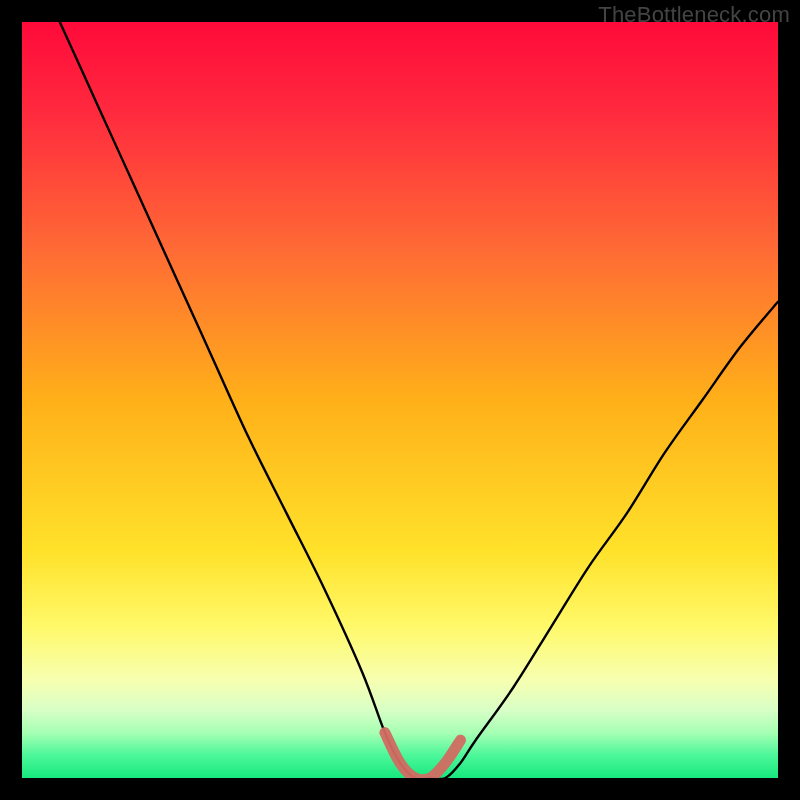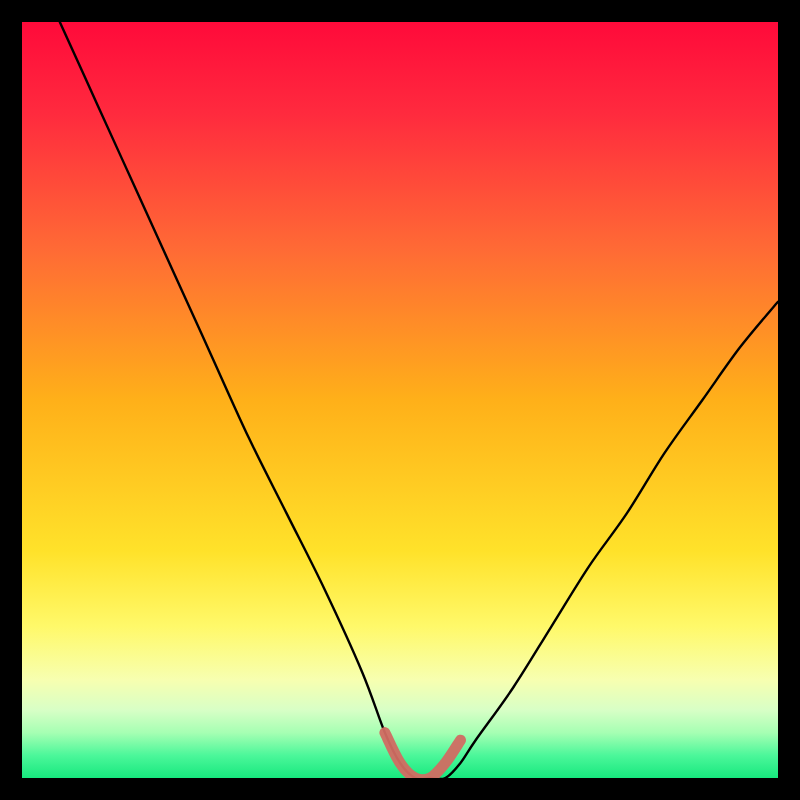--- a/index.html
+++ b/index.html
@@ -33,20 +33,21 @@
     font-size: 22px;
     font-weight: 500;
     letter-spacing: 0.2px;
     user-select: none;
   }
 </style>
 </head>
 <body>
 
 <div class="frame">
+  <div class="watermark">TheBottleneck.com</div>
   <div class="plot">
     <svg id="chart-svg" width="756" height="756" viewBox="0 0 756 756" preserveAspectRatio="none">
       <defs>
         <linearGradient id="bg-grad" x1="0" y1="0" x2="0" y2="1">
             <stop offset="0%" stop-color="#ff0a3a"></stop>
             <stop offset="12%" stop-color="#ff2a3e"></stop>
             <stop offset="30%" stop-color="#ff6a35"></stop>
             <stop offset="50%" stop-color="#ffb019"></stop>
             <stop offset="70%" stop-color="#ffe22a"></stop>
             <stop offset="80%" stop-color="#fff96a"></stop>

